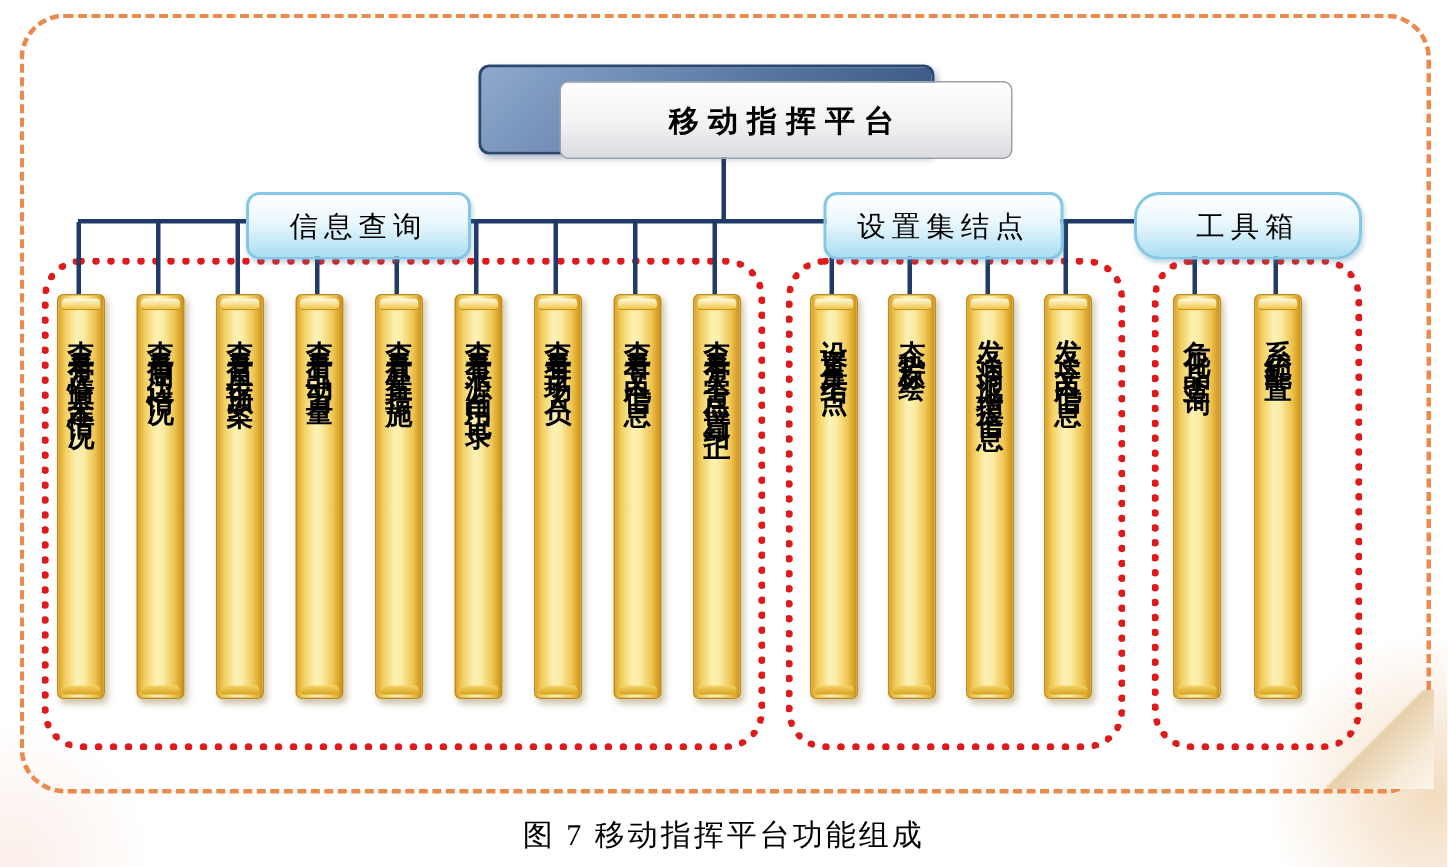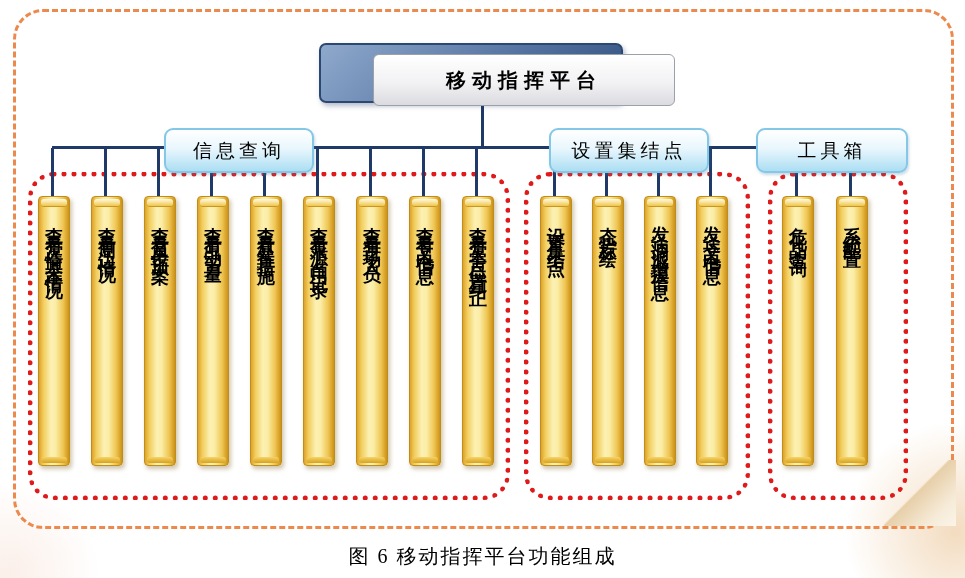--- a/index.html
+++ b/index.html
@@ -102,21 +102,21 @@
   <div class="vline" style="left:709px;top:148px;height:48px;"></div>
 
   <div class="vline" style="left:795px;top:148px;height:48px;"></div>
   <div class="vline" style="left:849px;top:148px;height:48px;"></div>
 
   <div class="title-shadow"></div>
   <div class="title-box">移动指挥平台</div>
 
   <div class="cat" style="left:164px;width:146px;">信息查询</div>
   <div class="cat" style="left:549px;width:156px;">设置集结点</div>
-  <div class="cat" style="left:756px;width:148px;">工具箱</div>
+  <div class="cat" style="left:756px;width:148px;border-radius:17px;">工具箱</div>
 
   <div class="group-outline" style="left:28px;width:472px;"></div>
   <div class="group-outline" style="left:524px;width:216px;"></div>
   <div class="group-outline" style="left:768px;width:130px;"></div>
 
   <div class="bar" style="left:38px;">
       <span>查看灾情基本情况</span>
     </div>
   <div class="bar" style="left:91px;">
       <span>查看周边情况</span>
@@ -158,15 +158,15 @@
 
   <div class="bar" style="left:782px;">
       <span>危化品查询</span>
     </div>
   <div class="bar" style="left:836px;">
       <span>系统配置</span>
     </div>
 
   <div class="fold"></div>
 
-  <div class="caption">图 6 移动指挥平台功能组成</div>
+  <div class="caption">图 7 移动指挥平台功能组成</div>
 
 </div>
 
 </body></html>

